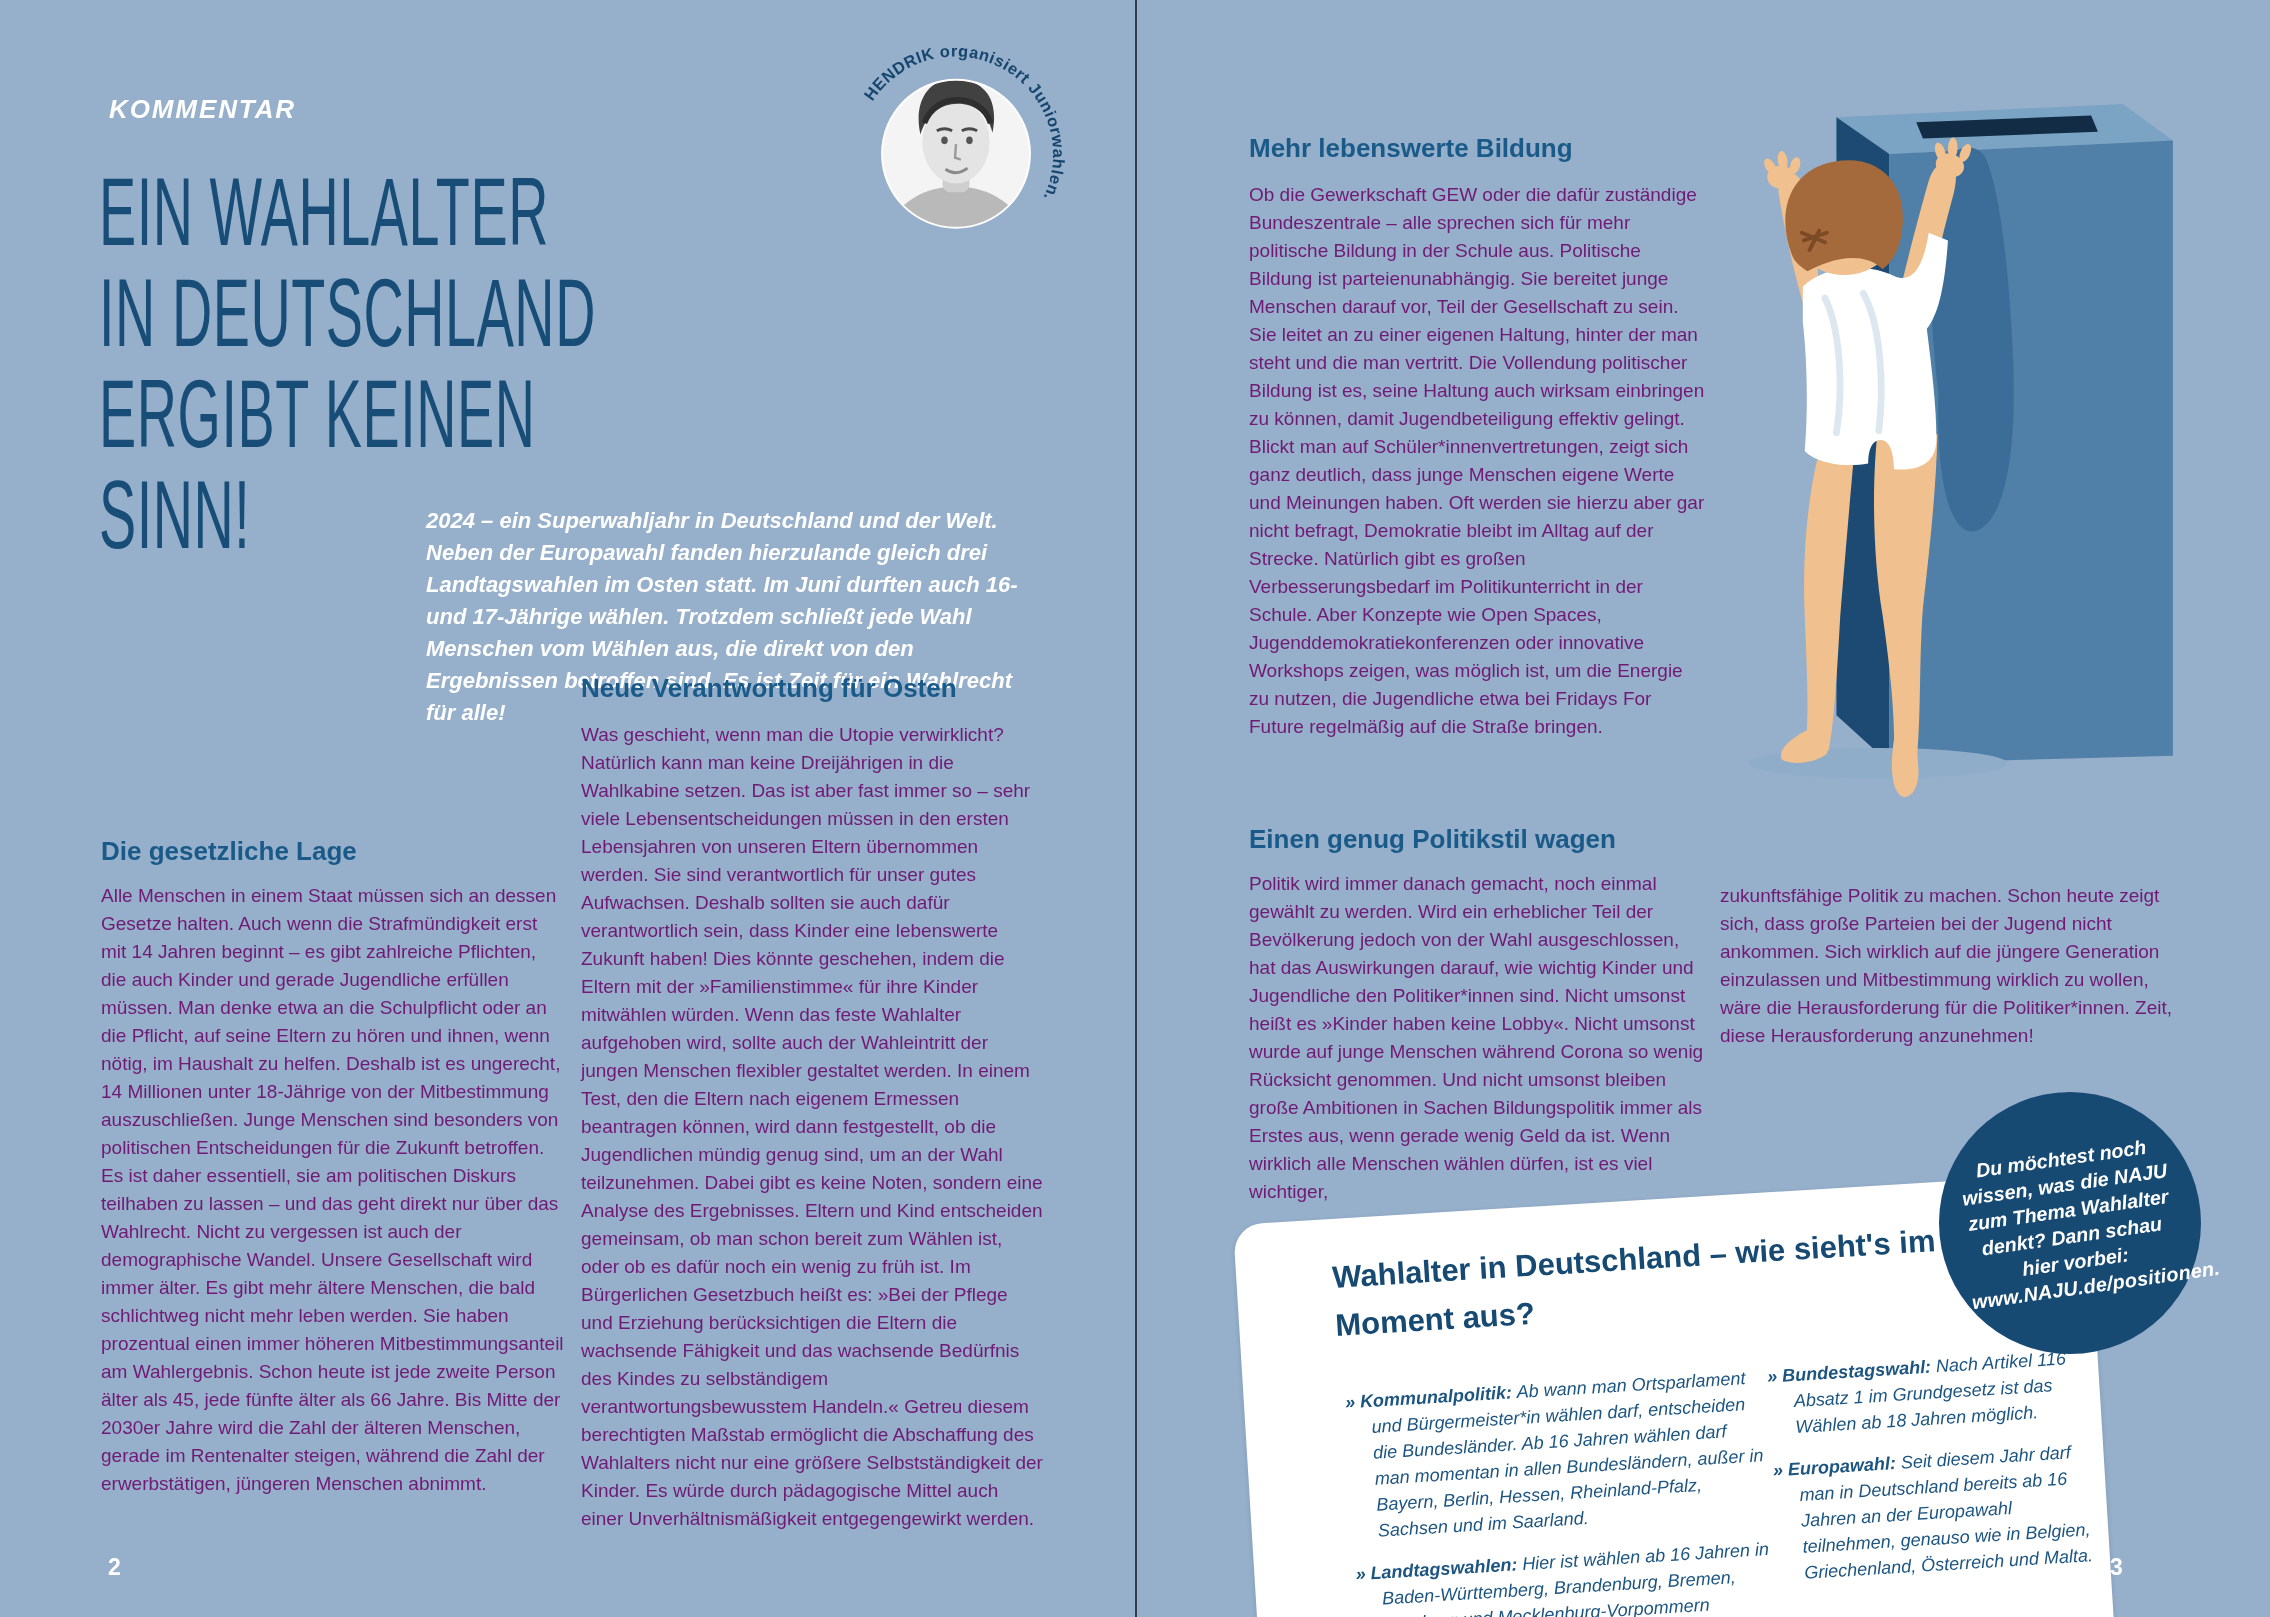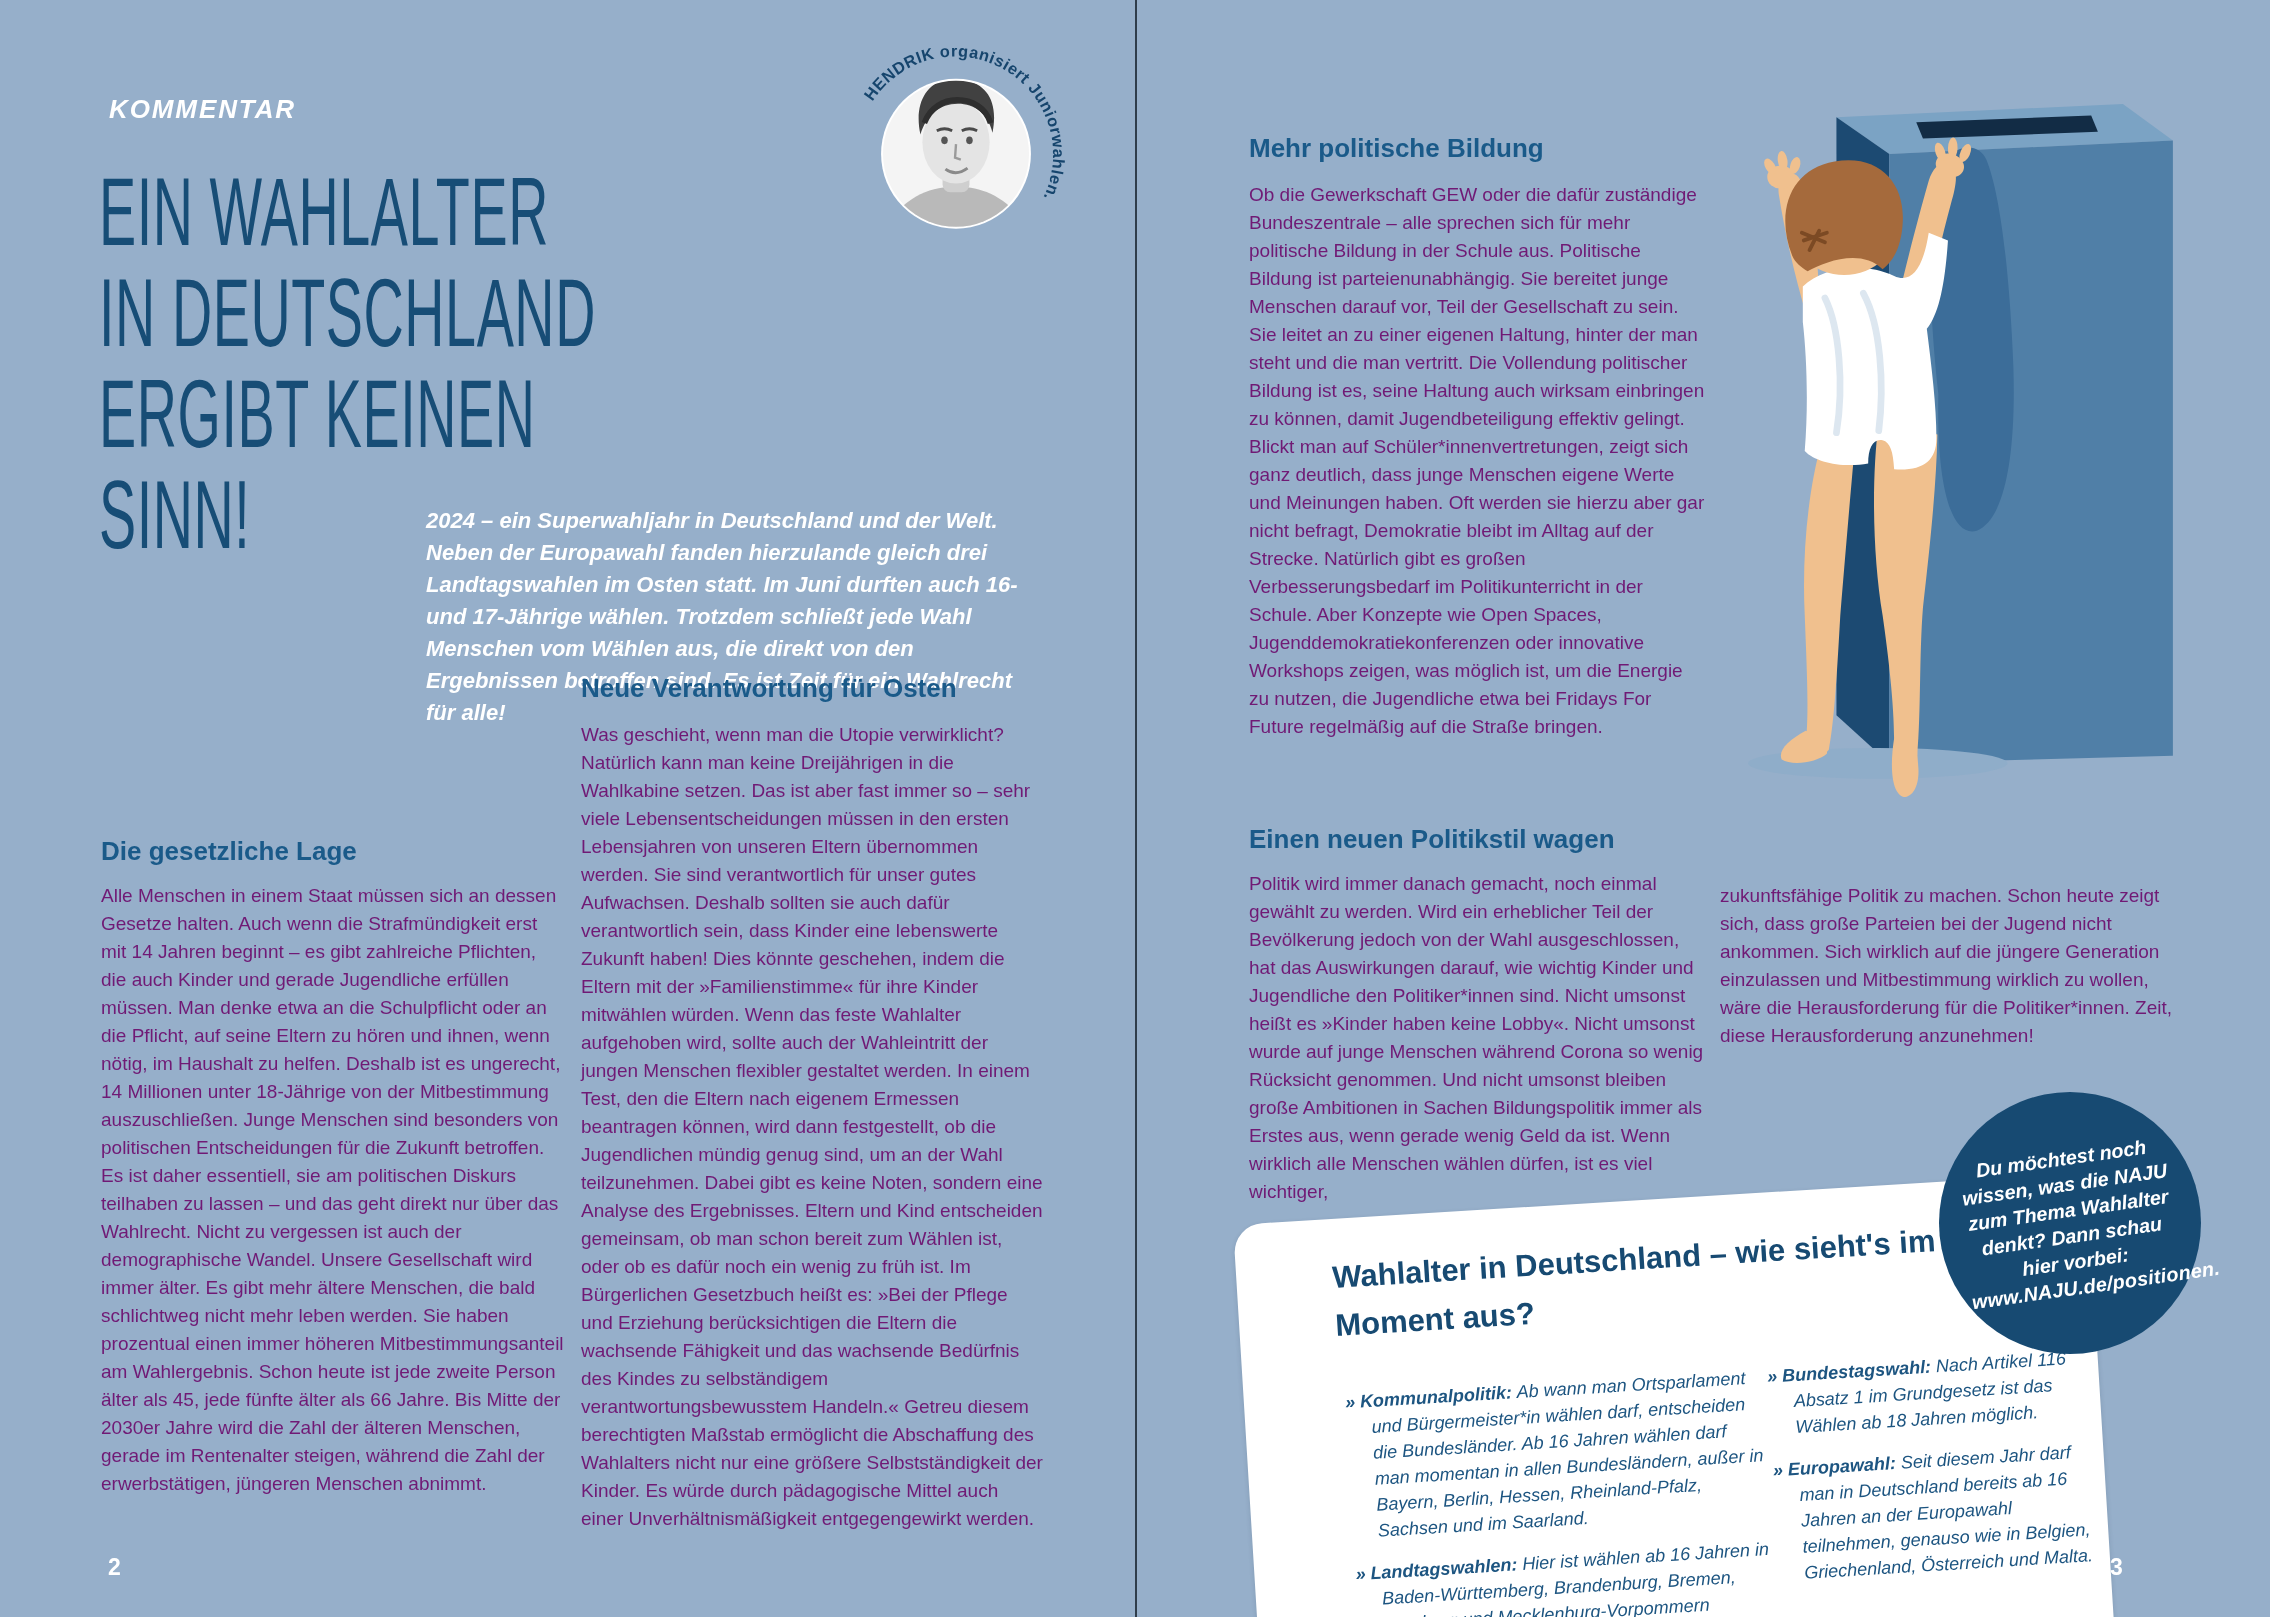--- a/index.html
+++ b/index.html
@@ -118,23 +118,23 @@
   <div class="abs intro">2024 – ein Superwahljahr in Deutschland und der Welt. Neben der Europawahl fanden hierzulande gleich drei Landtagswahlen im Osten statt. Im Juni durften auch 16- und 17-Jährige wählen. Trotzdem schließt jede Wahl Menschen vom Wählen aus, die direkt von den Ergebnissen betroffen sind. Es ist Zeit für ein Wahlrecht für alle!</div>
 
   <div class="abs col-head" style="left:101px;top:836px;">Die gesetzliche Lage</div>
   <div class="abs body-par" style="left:101px;top:882px;width:463px;">Alle Menschen in einem Staat müssen sich an dessen Gesetze halten. Auch wenn die Strafmündigkeit erst mit 14 Jahren beginnt – es gibt zahlreiche Pflichten, die auch Kinder und gerade Jugendliche erfüllen müssen. Man denke etwa an die Schulpflicht oder an die Pflicht, auf seine Eltern zu hören und ihnen, wenn nötig, im Haushalt zu helfen. Deshalb ist es ungerecht, 14 Millionen unter 18-Jährige von der Mitbestimmung auszuschließen. Junge Menschen sind besonders von politischen Entscheidungen für die Zukunft betroffen. Es ist daher essentiell, sie am politischen Diskurs teilhaben zu lassen – und das geht direkt nur über das Wahlrecht. Nicht zu vergessen ist auch der demographische Wandel. Unsere Gesellschaft wird immer älter. Es gibt mehr ältere Menschen, die bald schlichtweg nicht mehr leben werden. Sie haben prozentual einen immer höheren Mitbestimmungsanteil am Wahlergebnis. Schon heute ist jede zweite Person älter als 45, jede fünfte älter als 66 Jahre. Bis Mitte der 2030er Jahre wird die Zahl der älteren Menschen, gerade im Rentenalter steigen, während die Zahl der erwerbstätigen, jüngeren Menschen abnimmt.</div>
 
   <div class="abs col-head" style="left:581px;top:673px;">Neue Verantwortung für Osten</div>
   <div class="abs body-par" style="left:581px;top:721px;width:463px;">Was geschieht, wenn man die Utopie verwirklicht? Natürlich kann man keine Dreijährigen in die Wahlkabine setzen. Das ist aber fast immer so – sehr viele Lebensentscheidungen müssen in den ersten Lebensjahren von unseren Eltern übernommen werden. Sie sind verantwortlich für unser gutes Aufwachsen. Deshalb sollten sie auch dafür verantwortlich sein, dass Kinder eine lebenswerte Zukunft haben! Dies könnte geschehen, indem die Eltern mit der »Familienstimme« für ihre Kinder mitwählen würden. Wenn das feste Wahlalter aufgehoben wird, sollte auch der Wahleintritt der jungen Menschen flexibler gestaltet werden. In einem Test, den die Eltern nach eigenem Ermessen beantragen können, wird dann festgestellt, ob die Jugendlichen mündig genug sind, um an der Wahl teilzunehmen. Dabei gibt es keine Noten, sondern eine Analyse des Ergebnisses. Eltern und Kind entscheiden gemeinsam, ob man schon bereit zum Wählen ist, oder ob es dafür noch ein wenig zu früh ist. Im Bürgerlichen Gesetzbuch heißt es: »Bei der Pflege und Erziehung berücksichtigen die Eltern die wachsende Fähigkeit und das wachsende Bedürfnis des Kindes zu selbständigem verantwortungsbewusstem Handeln.« Getreu diesem berechtigten Maßstab ermöglicht die Abschaffung des Wahlalters nicht nur eine größere Selbstständigkeit der Kinder. Es würde durch pädagogische Mittel auch einer Unverhältnismäßigkeit entgegengewirkt werden.</div>
 
   <div class="abs pagenum" style="left:108px;top:1554px;">2</div>
 
-  <div class="abs col-head" style="left:1249px;top:133px;">Mehr politische Bildung</div>
+  <div class="abs col-head" style="left:1249px;top:133px;">Mehr lebenswerte Bildung</div>
   <div class="abs body-par" style="left:1249px;top:181px;width:459px;">Ob die Gewerkschaft GEW oder die dafür zuständige Bundeszentrale – alle sprechen sich für mehr politische Bildung in der Schule aus. Politische Bildung ist parteienunabhängig. Sie bereitet junge Menschen darauf vor, Teil der Gesellschaft zu sein. Sie leitet an zu einer eigenen Haltung, hinter der man steht und die man vertritt. Die Vollendung politischer Bildung ist es, seine Haltung auch wirksam einbringen zu können, damit Jugendbeteiligung effektiv gelingt. Blickt man auf Schüler*innenvertretungen, zeigt sich ganz deutlich, dass junge Menschen eigene Werte und Meinungen haben. Oft werden sie hierzu aber gar nicht befragt, Demokratie bleibt im Alltag auf der Strecke. Natürlich gibt es großen Verbesserungsbedarf im Politikunterricht in der Schule. Aber Konzepte wie Open Spaces, Jugenddemokratiekonferenzen oder innovative Workshops zeigen, was möglich ist, um die Energie zu nutzen, die Jugendliche etwa bei Fridays For Future regelmäßig auf die Straße bringen.</div>
-  <div class="abs col-head" style="left:1249px;top:824px;">Einen neuen Politikstil wagen</div>
+  <div class="abs col-head" style="left:1249px;top:824px;">Einen genug Politikstil wagen</div>
   <div class="abs body-par" style="left:1249px;top:870px;width:459px;">Politik wird immer danach gemacht, noch einmal gewählt zu werden. Wird ein erheblicher Teil der Bevölkerung jedoch von der Wahl ausgeschlossen, hat das Auswirkungen darauf, wie wichtig Kinder und Jugendliche den Politiker*innen sind. Nicht umsonst heißt es »Kinder haben keine Lobby«. Nicht umsonst wurde auf junge Menschen während Corona so wenig Rücksicht genommen. Und nicht umsonst bleiben große Ambitionen in Sachen Bildungspolitik immer als Erstes aus, wenn gerade wenig Geld da ist. Wenn wirklich alle Menschen wählen dürfen, ist es viel wichtiger,</div>
 
   <div class="abs body-par" style="left:1720px;top:882px;width:461px;">zukunftsfähige Politik zu machen. Schon heute zeigt sich, dass große Parteien bei der Jugend nicht ankommen. Sich wirklich auf die jüngere Generation einzulassen und Mitbestimmung wirklich zu wollen, wäre die Herausforderung für die Politiker*innen. Zeit, diese Herausforderung anzunehmen!</div>
 
   <svg class="abs" style="left:1748px;top:77px;" width="522" height="769" viewBox="0 0 543 800">
 
     <g>
       <path d="M92,42 L390,28 L442,66 L147,80 Z" fill="#7ba3c4"></path>
       <path d="M92,42 L147,80 L147,714 L92,664 Z" fill="#1c4a72"></path>
       <path d="M147,80 L442,66 L442,706 L147,714 Z" fill="#507fa7"></path>

